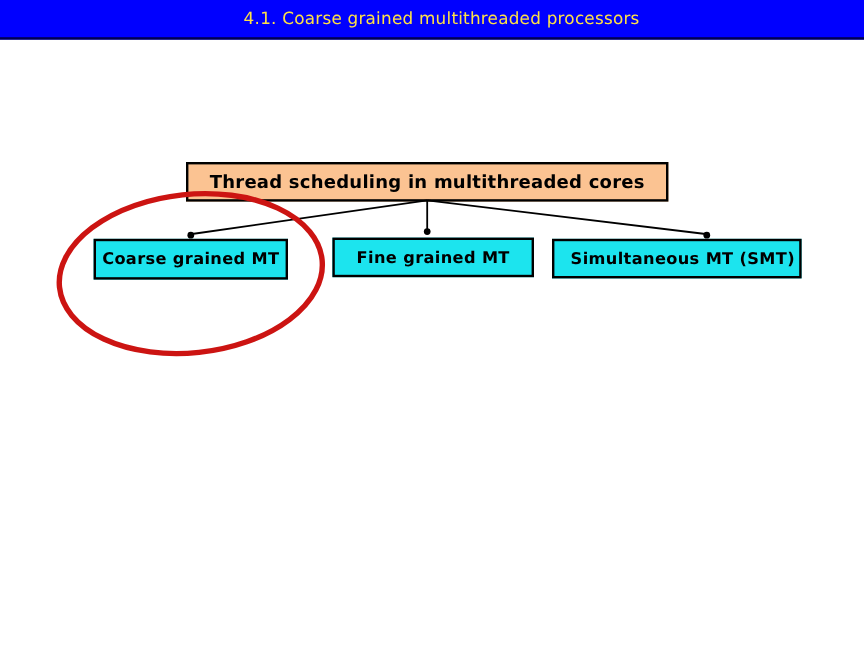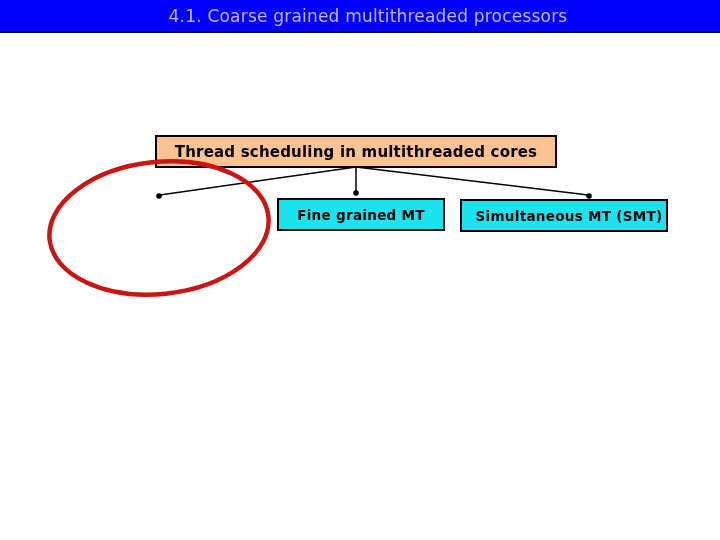--- a/index.html
+++ b/index.html
@@ -11,21 +11,21 @@
   }
   .slide { position: absolute; left: 0; top: 0; width: 720px; height: 540px; background: #ffffff; }
 
   .titlebar {
     position: absolute; left: 0; top: 0; width: 720px; height: 31px;
     background: #0000ff;
     border-bottom: 2px solid #000050;
     display: flex; align-items: center; justify-content: center;
   }
   .titlebar span {
-    color: #c4b5fd; font-size: 17px; font-weight: 400; letter-spacing: 0.2px;
+    color: #fde047; font-size: 14px; font-weight: 400; letter-spacing: 0.2px;
     white-space: nowrap;
     margin-left: 16px;
   }
 
   .nodebox {
     position: absolute; box-sizing: border-box;
     border: 2px solid #000000;
     display: flex; align-items: center; justify-content: center;
     color: #000000; font-weight: bold; white-space: nowrap;
   }
@@ -53,20 +53,23 @@
 <div class="slide">
 
   <div class="titlebar">
     <span>4.1. Coarse grained multithreaded processors</span>
   </div>
 
   <div class="nodebox rootbox">
     <span>Thread scheduling in multithreaded cores</span>
   </div>
 
+  <div class="nodebox childbox child-1">
+    <span>Coarse grained MT</span>
+  </div>
 
   <div class="nodebox childbox child-2">
     <span>Fine grained MT</span>
   </div>
 
   <div class="nodebox childbox child-3">
     <span>Simultaneous MT (SMT)</span>
   </div>
 
   <svg class="overlay" viewBox="0 0 720 540" xmlns="http://www.w3.org/2000/svg">

